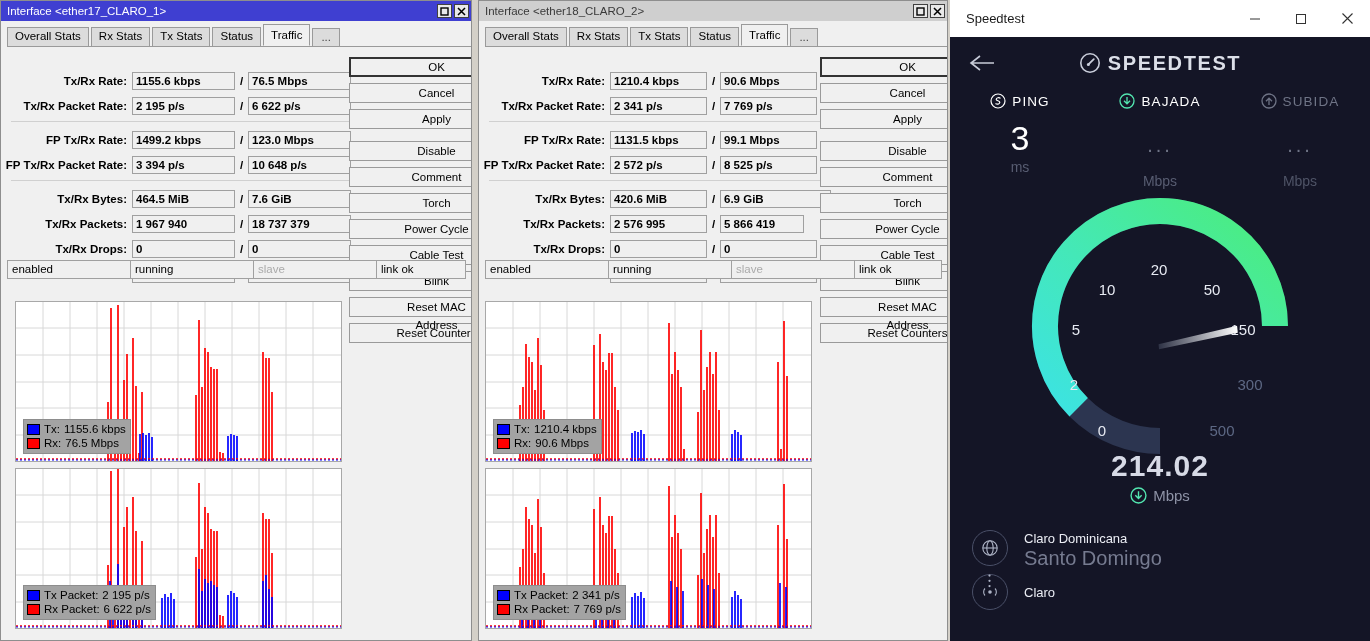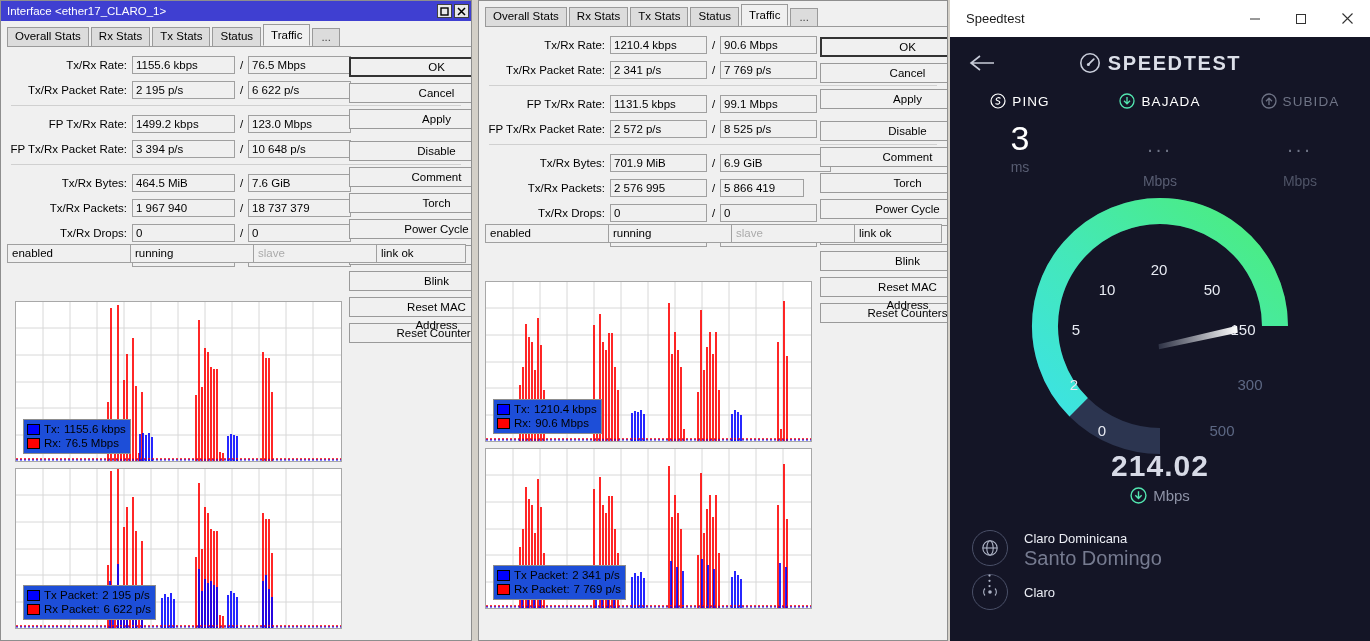--- a/index.html
+++ b/index.html
@@ -52,21 +52,21 @@
     line-height:13px;box-sizing:border-box;height:18px;color:#000;
   }
   .tab.sel{
     background:#f0f0f0;height:21px;padding-top:4px;
     border-bottom:1px solid #f0f0f0;position:relative;z-index:2;
   }
   .tab.dots{padding:2px 8px 3px 8px;color:#444;}
   .tabline{position:absolute;left:6px;right:0;top:21px;height:1px;background:#9a9a9a;}
 
   
-  .form{margin-top:8px;}
+  .form{margin-top:24px;font-weight:bold;}
   .row{display:flex;align-items:center;height:21px;margin-bottom:4px;}
   .lbl{
     text-align:right;font-size:11.5px;white-space:nowrap;
     padding-right:5px;box-sizing:border-box;
   }
   .fld{
     height:18px;background:#f0f0f0;border:1px solid #a0a0a0;
     font-size:11.5px;line-height:16px;padding:0 3px;box-sizing:border-box;
     color:#000;white-space:nowrap;overflow:hidden;
   }
@@ -85,21 +85,21 @@
   .btn.default{border:2px solid #333;line-height:16px;}
   .btn.gap{margin-top:12px;}
 
   
   .chartbox{
     position:absolute;background:#ffffff;
     border:1px solid #a8a8a8;box-sizing:border-box;overflow:hidden;
   }
   .chartbox svg{display:block;}
   .legend{
-    position:absolute;background:#1d4ed8;border:1px solid #8d8d8d;
+    position:absolute;background:#a3a3a3;border:1px solid #8d8d8d;
     padding:2px 4px 3px 3px;font-size:11.5px;line-height:14px;
   }
   .legrow{display:flex;align-items:center;white-space:nowrap;}
   .sw{width:13px;height:11px;margin-right:4px;border:1px solid #000;box-sizing:border-box;}
   .sw.tx{background:#0000ff;}
   .sw.rx{background:#ff0000;}
   .legkey{margin-right:4px;}
 
   
   .statusbar{
@@ -442,20 +442,33 @@
       <div class="statusbar">
         <div class="stcell" style="width:124px">enabled</div>
         <div class="stcell" style="width:124px">running</div>
         <div class="stcell dim" style="width:124px">slave</div>
         <div class="stcell" style="flex:1">link ok</div>
       </div>
     </div>
   </div>
 
   <div class="win win2">
+    <div class="titlebar inactive">
+      <span class="ttl">Interface &lt;ether18_CLARO_2&gt;</span>
+      <div class="tbtn">
+        <svg width="9" height="9" viewBox="0 0 9 9">
+            <rect x="1" y="1" width="7" height="7" fill="none" stroke="#000" stroke-width="1.4"></rect>
+          </svg>
+      </div>
+      <div class="tbtn">
+        <svg width="9" height="9" viewBox="0 0 9 9">
+            <path d="M1 1 L8 8 M8 1 L1 8" stroke="#000" stroke-width="1.5"></path>
+          </svg>
+      </div>
+    </div>
 
     <div class="body-area">
       <div class="tabs">
         <div class="tab">Overall Stats</div>
         <div class="tab">Rx Stats</div>
         <div class="tab">Tx Stats</div>
         <div class="tab">Status</div>
         <div class="tab sel">Traffic</div>
         <div class="tab dots">...</div>
       </div>
@@ -483,21 +496,21 @@
         </div>
         <div class="row">
           <div class="lbl" style="width:131px">FP Tx/Rx Packet Rate:</div>
           <div class="fld" style="width:97px">2 572 p/s</div>
           <div class="slash">/</div>
           <div class="fld" style="width:97px">8 525 p/s</div>
         </div>
         <div class="sep"></div>
         <div class="row">
           <div class="lbl" style="width:131px">Tx/Rx Bytes:</div>
-          <div class="fld" style="width:97px">701.9 MiB</div>
+          <div class="fld" style="width:97px">420.6 MiB</div>
           <div class="slash">/</div>
           <div class="fld" style="width:111px">6.9 GiB</div>
         </div>
         <div class="row">
           <div class="lbl" style="width:131px">Tx/Rx Packets:</div>
           <div class="fld" style="width:97px">2 576 995</div>
           <div class="slash">/</div>
           <div class="fld" style="width:84px">5 866 419</div>
         </div>
         <div class="row">

